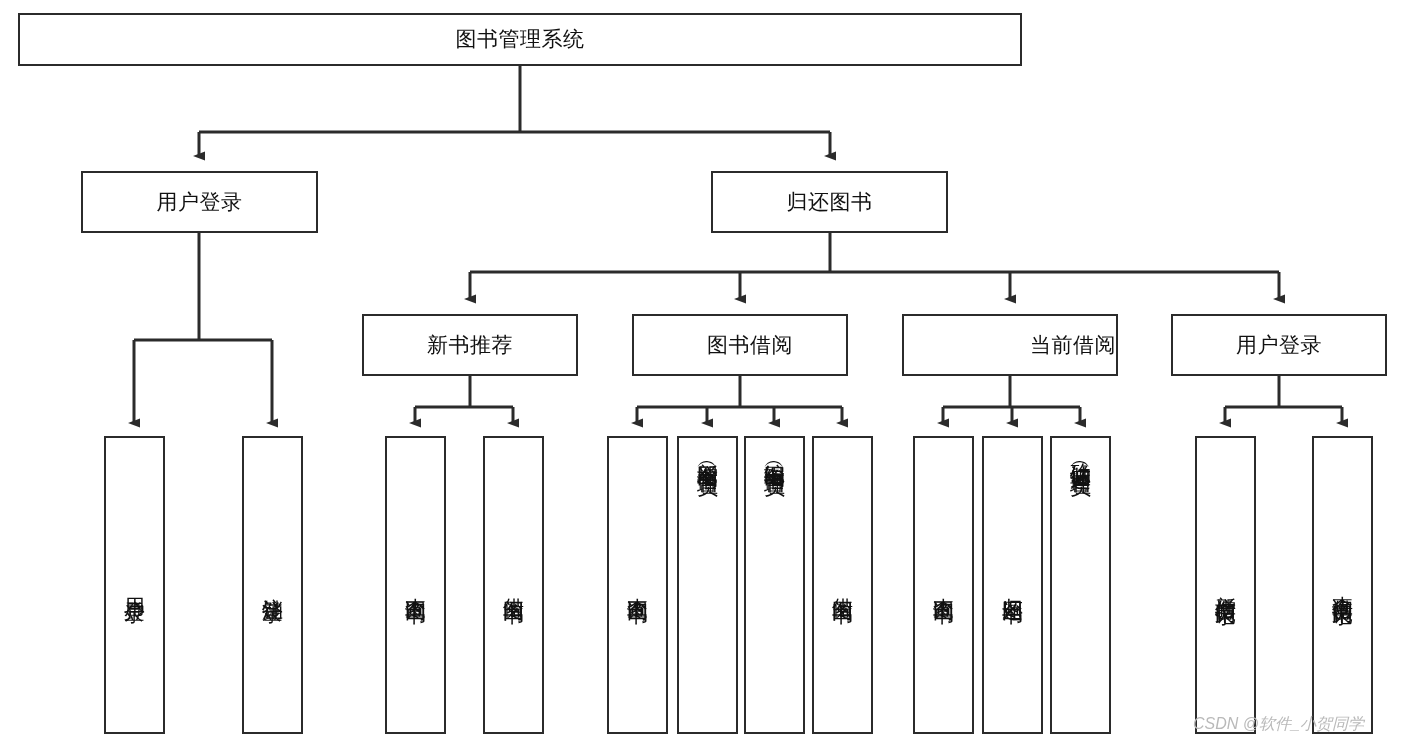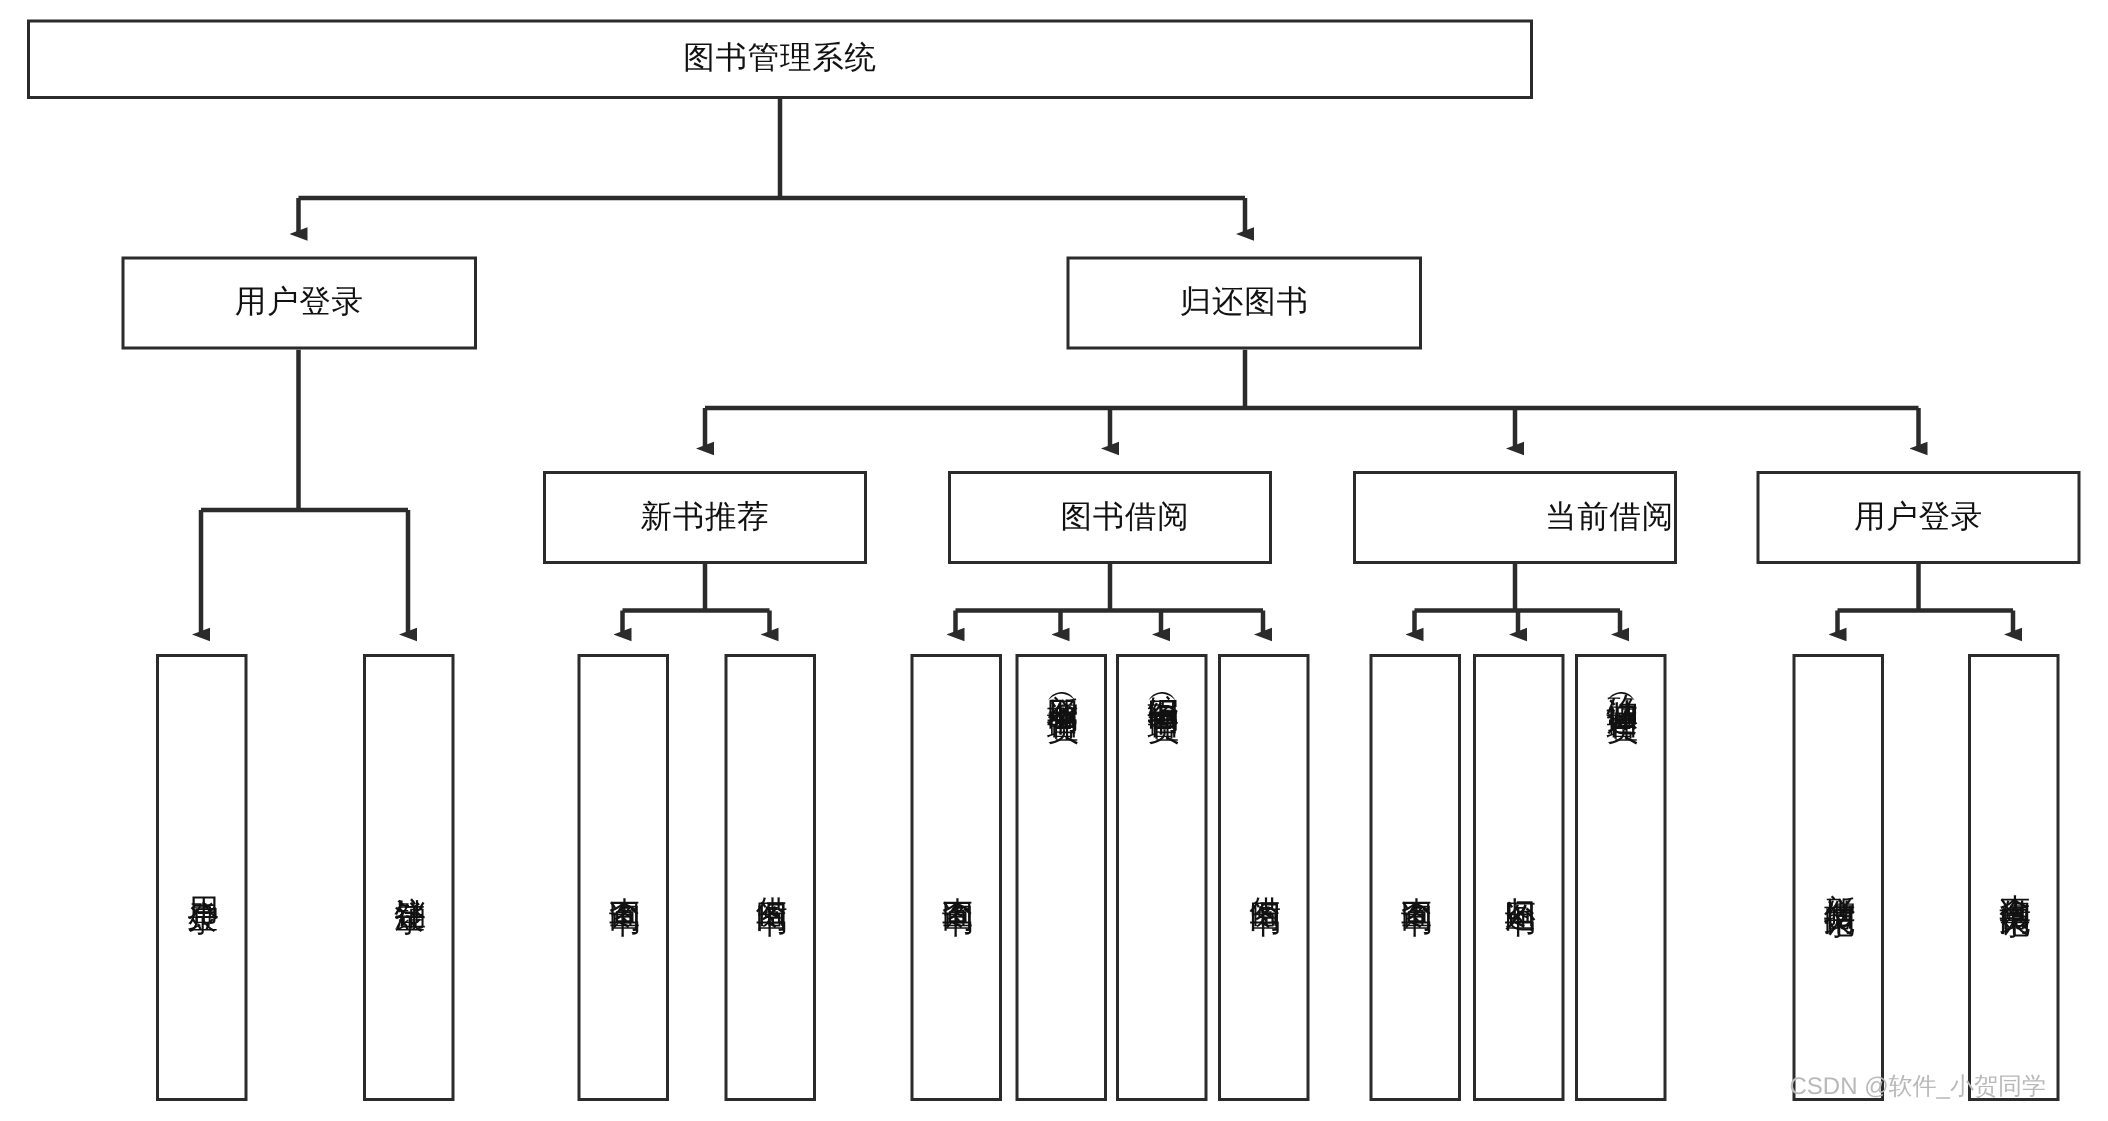--- a/index.html
+++ b/index.html
@@ -61,20 +61,21 @@
     padding-top: 0;
   }
   #watermark {
     position: absolute;
     left: 1193px;
     top: 714px;
     font-size: 16px;
     color: #b9b9b9;
     white-space: nowrap;
     z-index: 5;
+    font-style: italic;
   }
 </style>
 </head>
 <body>
 
 <div id="canvas">
 
   <svg id="wires" viewBox="0 0 1405 747">
     <defs>
       <marker id="arrow" markerWidth="12" markerHeight="12" refX="5.5" refY="6" orient="auto" markerUnits="userSpaceOnUse">

